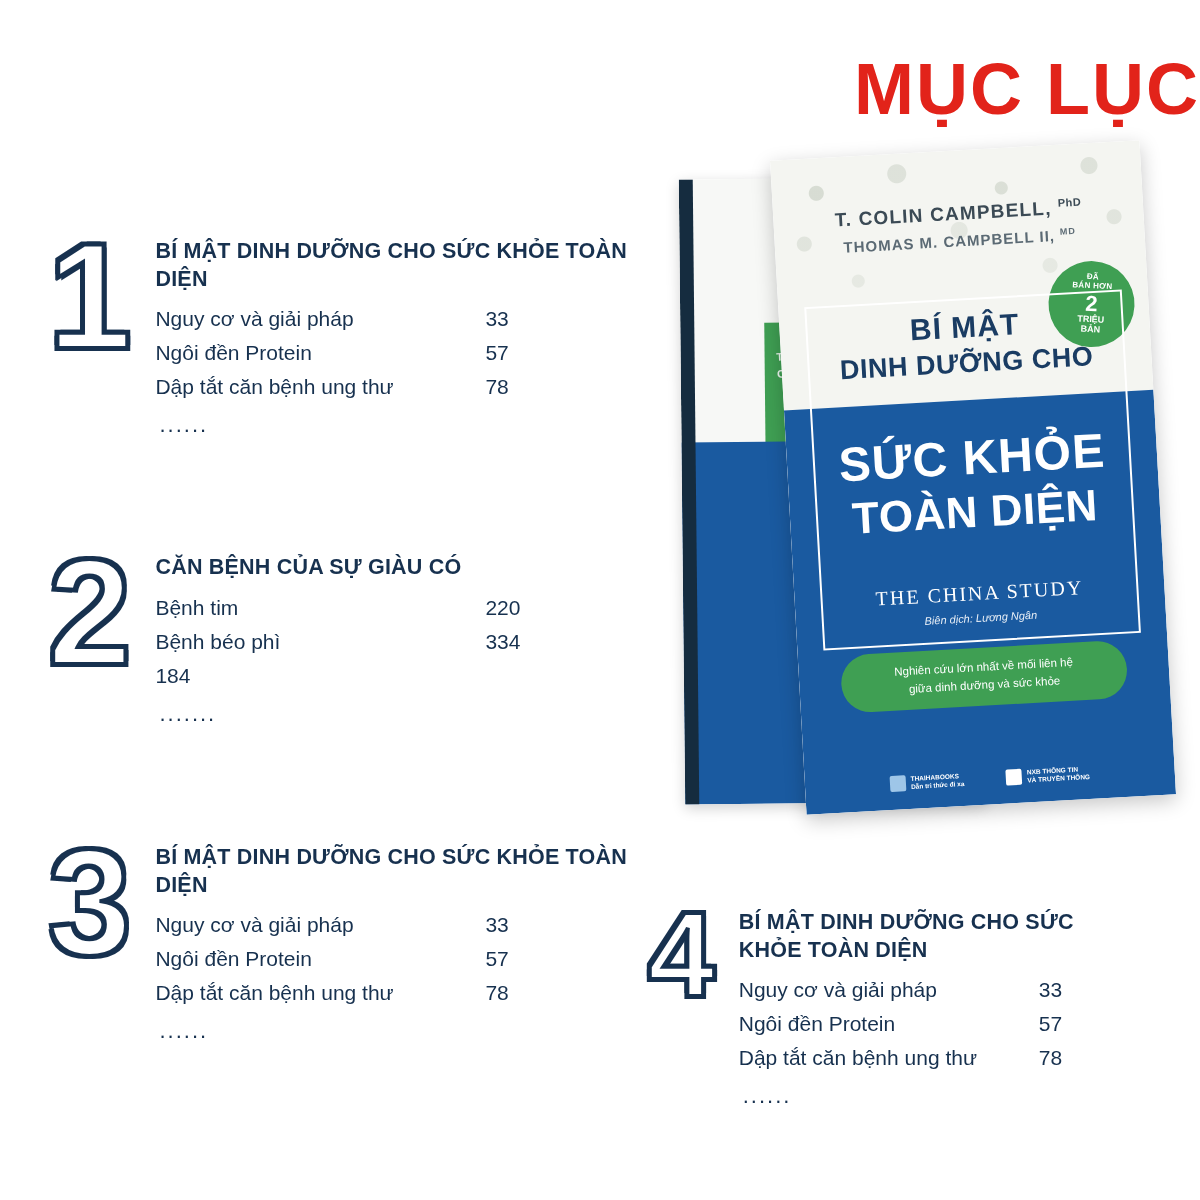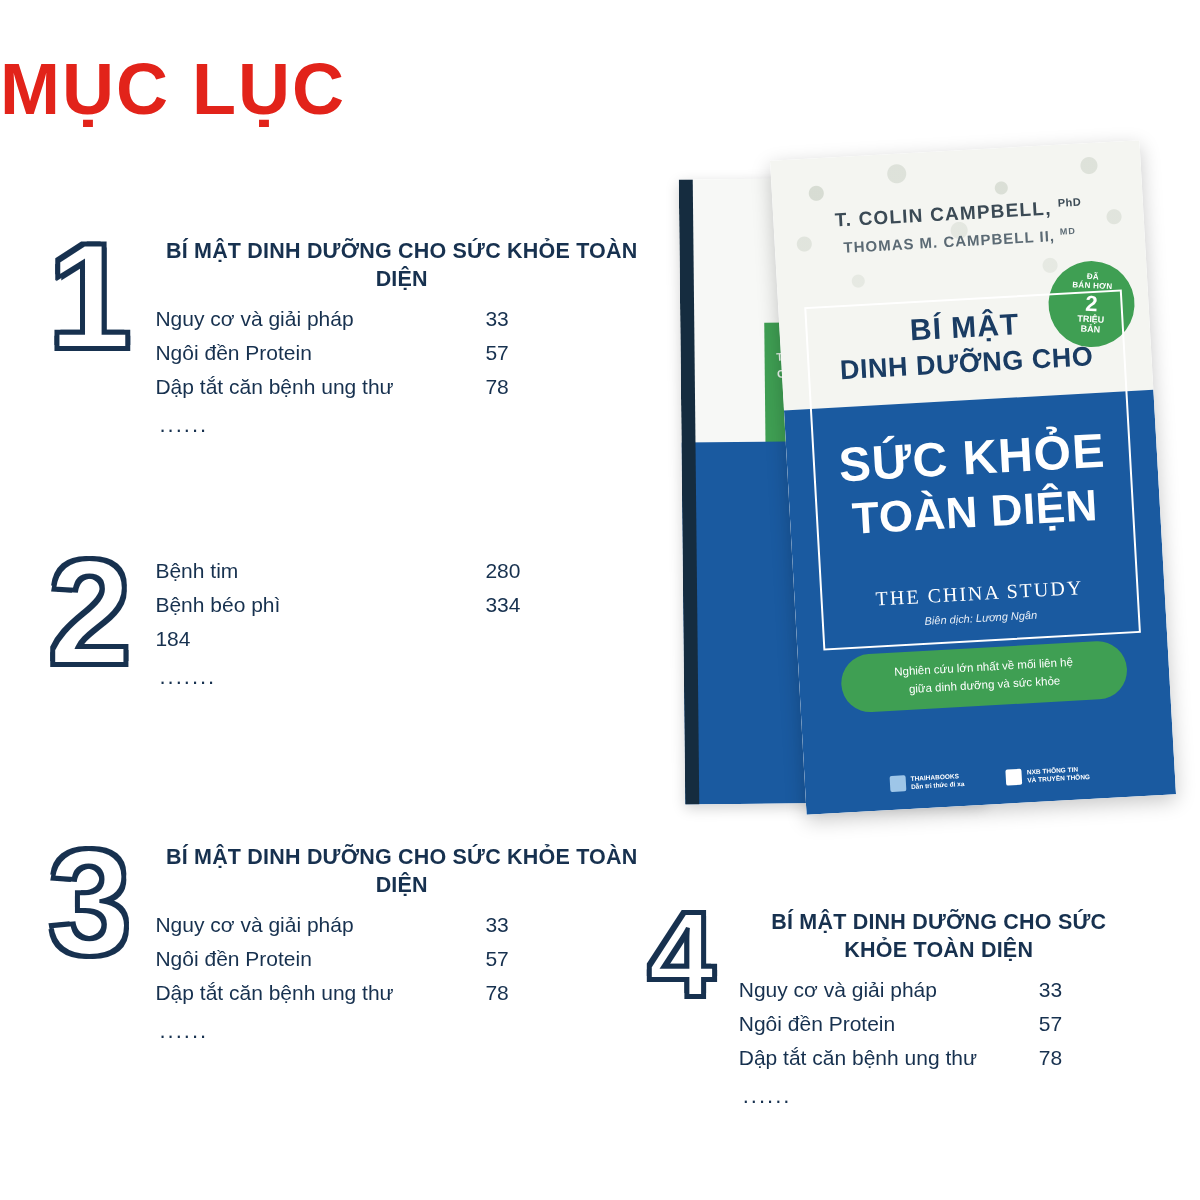--- a/index.html
+++ b/index.html
@@ -21,21 +21,21 @@
     width: 1200px;
     height: 1200px;
   }
 
   
   .title {
     position: absolute;
     top: 52px;
     left: 0;
     width: 1200px;
-    text-align: left;
+    text-align: right;
     font-size: 72px;
     font-weight: bold;
     letter-spacing: 2px;
     color: #e2231a;
     line-height: 1.05;
   }
 
   
   .chapter {
     position: absolute;
@@ -69,21 +69,20 @@
   }
 
   .chapter-title {
     font-size: 21.5px;
     font-weight: bold;
     letter-spacing: 0.2px;
     color: #17314f;
     line-height: 1.28;
     margin-bottom: 9px;
     text-transform: uppercase;
-    text-align: center;
   }
 
   .entry {
     display: flex;
     align-items: baseline;
     font-size: 21px;
     color: #17314f;
     line-height: 1.62;
     font-weight: 400;
   }
@@ -380,23 +379,24 @@
         <span class="entry-label">Dập tắt căn bệnh ung thư</span>
         <span class="entry-page">78</span>
       </div>
       <div class="ellipsis">......</div>
     </div>
   </div>
 
   <div class="chapter" id="chapter-2">
     <div class="chapter-num">2</div>
     <div class="chapter-body">
+      <div class="chapter-title">CĂN BỆNH CỦA SỰ GIÀU CÓ</div>
       <div class="entry">
         <span class="entry-label">Bệnh tim</span>
-        <span class="entry-page">280</span>
+        <span class="entry-page">220</span>
       </div>
       <div class="entry">
         <span class="entry-label">Bệnh béo phì</span>
         <span class="entry-page">334</span>
       </div>
       <div class="entry">
         <span class="entry-page">184</span>
       </div>
       <div class="ellipsis">.......</div>
     </div>

